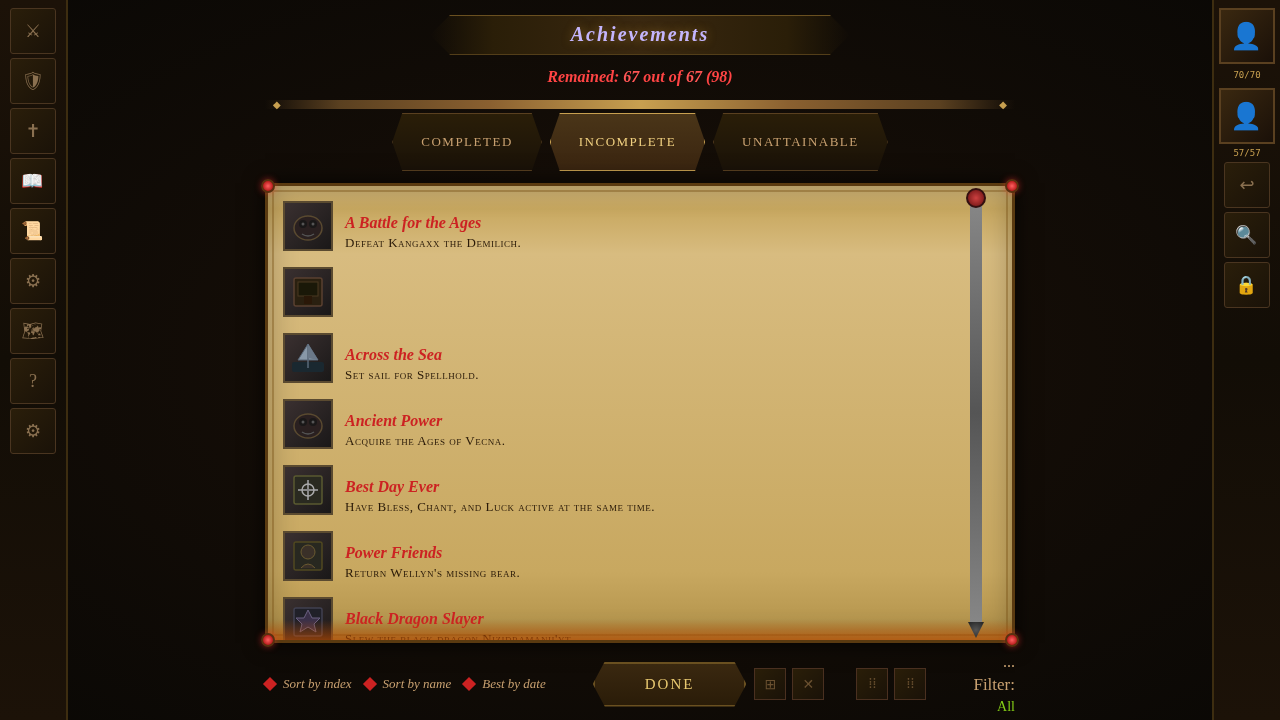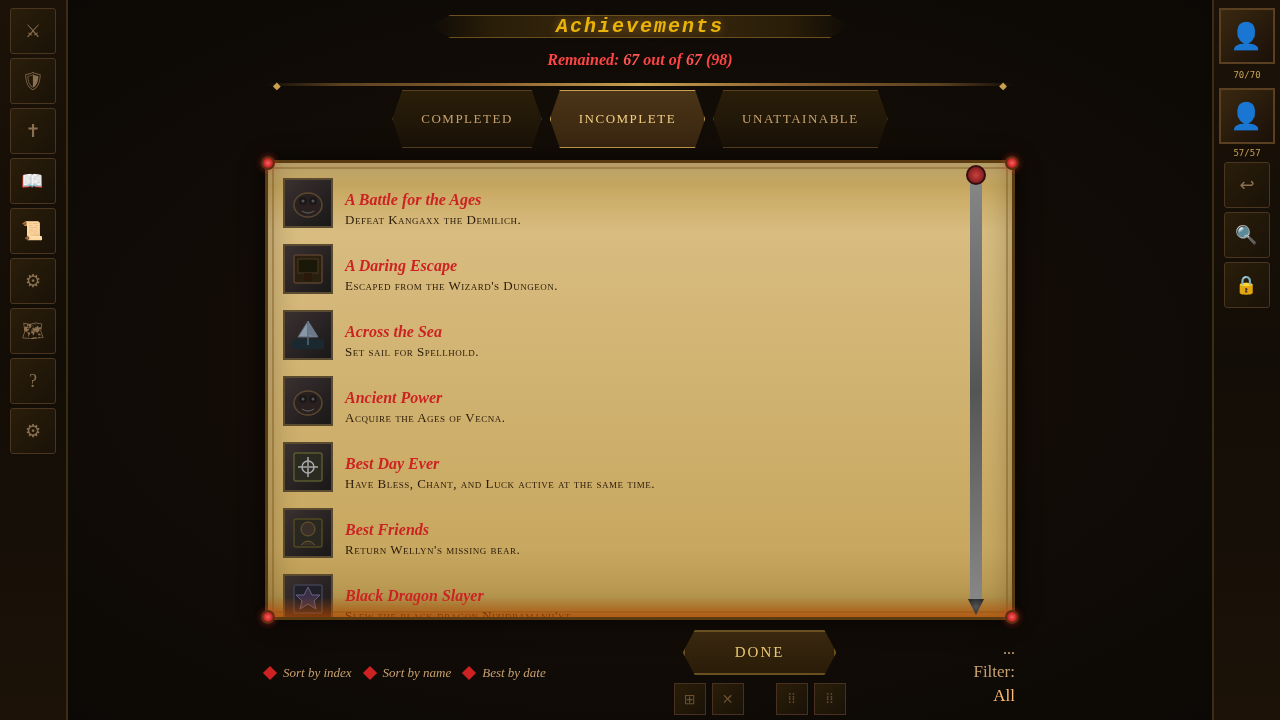--- a/index.html
+++ b/index.html
@@ -113,27 +113,26 @@
       background: linear-gradient(90deg, transparent, #2a1e08 15%, #3a2810 50%, #2a1e08 85%, transparent);
       border: 1px solid #6a5020;
       border-left: none;
       border-right: none;
       clip-path: polygon(20px 0%, calc(100% - 20px) 0%, 100% 50%, calc(100% - 20px) 100%, 20px 100%, 0% 50%);
     }
 
     .title-text {
       position: relative;
       z-index: 2;
-      color: #eab308;
+      color: #c4b5fd;
       font-size: 20px;
       font-weight: bold;
       font-style: italic;
       letter-spacing: 2px;
       text-shadow: 0 0 10px rgba(200, 150, 50, 0.5);
-      font-family: Liberation Mono, monospace;
     }
 
     
     .deco-line {
       width: 750px;
       height: 12px;
       background: linear-gradient(90deg, transparent, #5a4020 10%, #8a6030 30%, #c8a050 50%, #8a6030 70%, #5a4020 90%, transparent);
       margin: 4px 0;
       position: relative;
     }
@@ -370,22 +369,22 @@
       text-align: right;
     }
 
     .filter-label {
       color: #c8a070;
       font-size: 17px;
       font-family: 'Georgia', serif;
     }
 
     .filter-value {
-      color: #fdba74;
-      font-size: 17px;
+      color: #84cc16;
+      font-size: 14px;
       font-family: 'Georgia', serif;
       text-align: right;
     }
 
     .bottom-icon {
       width: 32px;
       height: 32px;
       background: linear-gradient(135deg, #2a1e08, #1a1208);
       border: 1px solid #4a3020;
       display: flex;
@@ -492,24 +491,20 @@
       </div>
 
       <div class="achievement-item">
         <div class="achievement-icon">
           <svg width="36" height="36" viewBox="0 0 36 36">
             <rect x="4" y="4" width="28" height="28" fill="#2a2010" stroke="#5a4030" stroke-width="1.5" rx="2"></rect>
             <rect x="8" y="8" width="20" height="14" fill="#1a1808" stroke="#4a3820" stroke-width="1"></rect>
             <rect x="14" y="22" width="8" height="8" fill="#2a1808"></rect>
           </svg>
         </div>
-        <div class="achievement-text">
-          <div class="achievement-name">A Daring Escape</div>
-          <div class="achievement-desc">Escaped from the Wizard's Dungeon.</div>
-        </div>
       </div>
 
       <div class="achievement-item">
         <div class="achievement-icon">
           <svg width="36" height="36" viewBox="0 0 36 36">
             <rect x="2" y="22" width="32" height="10" fill="#1a2830" rx="2"></rect>
             <polygon points="18,4 28,20 8,20" fill="#8898a8" stroke="#5a6878" stroke-width="1"></polygon>
             <line x1="18" y1="4" x2="18" y2="28" stroke="#5a6878" stroke-width="1.5"></line>
             <polygon points="18,4 28,20 18,18" fill="#6a7888"></polygon>
           </svg>
@@ -554,21 +549,21 @@
 
       <div class="achievement-item">
         <div class="achievement-icon">
           <svg width="36" height="36" viewBox="0 0 36 36">
             <rect x="4" y="4" width="28" height="28" fill="#282820" stroke="#504820" stroke-width="1.5" rx="2"></rect>
             <circle cx="18" cy="14" r="7" fill="#3a3028" stroke="#6a5a30" stroke-width="1"></circle>
             <path d="M11 30 Q18 22 25 30" fill="#3a3028" stroke="#6a5a30" stroke-width="1"></path>
           </svg>
         </div>
         <div class="achievement-text">
-          <div class="achievement-name">Best Friends</div>
+          <div class="achievement-name">Power Friends</div>
           <div class="achievement-desc">Return Wellyn's missing bear.</div>
         </div>
       </div>
 
       <div class="achievement-item">
         <div class="achievement-icon">
           <svg width="36" height="36" viewBox="0 0 36 36">
             <rect x="4" y="4" width="28" height="28" fill="#202028" stroke="#404050" stroke-width="1.5" rx="2"></rect>
             <path d="M18 6 L22 14 L30 14 L24 20 L26 28 L18 23 L10 28 L12 20 L6 14 L14 14 Z" fill="#3a3048" stroke="#6a6080" stroke-width="1"></path>
           </svg>
@@ -594,21 +589,21 @@
       <div class="sort-item">
         <div class="sort-diamond"></div>
         <span>Sort by name</span>
       </div>
       <div class="sort-item">
         <div class="sort-diamond"></div>
         <span>Best by date</span>
       </div>
     </div>
 
-    <div style="display:flex;flex-direction:column;align-items:center;gap:8px;">
+    <div style="display:flex;flex-direction:row;align-items:center;gap:8px;">
       <button class="done-button">DONE</button>
 
       <div style="display:flex;gap:6px;">
         <div class="bottom-icon">⊞</div>
         <div class="bottom-icon">✕</div>
         <div style="width:20px;"></div>
         <div class="bottom-icon">⁞⁞</div>
         <div class="bottom-icon">⁞⁞</div>
       </div>
     </div>

